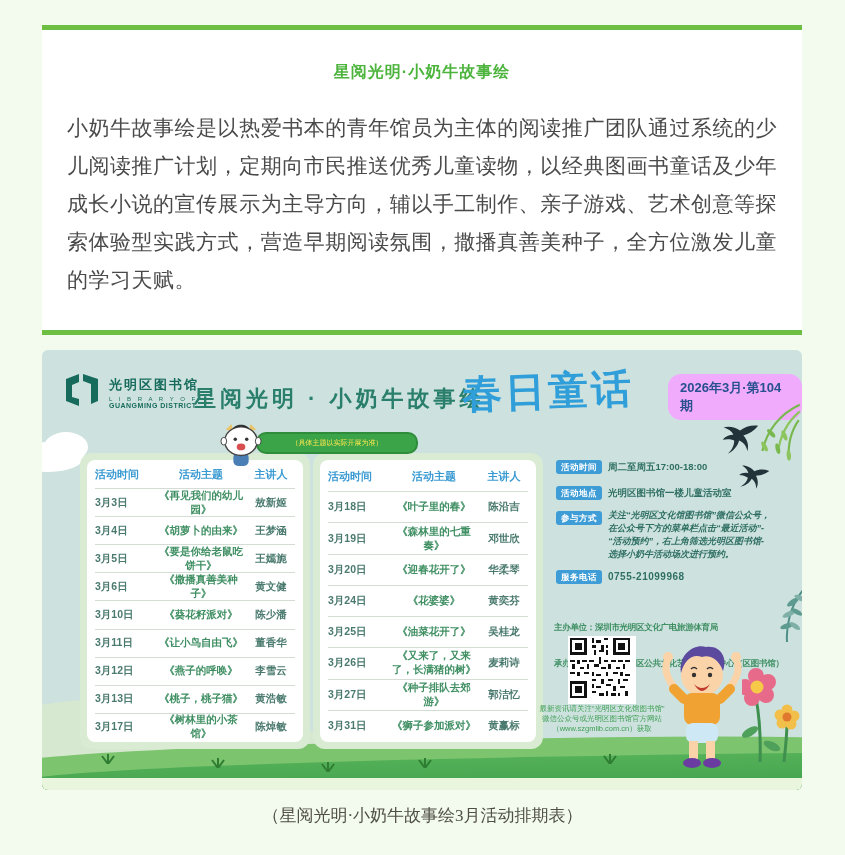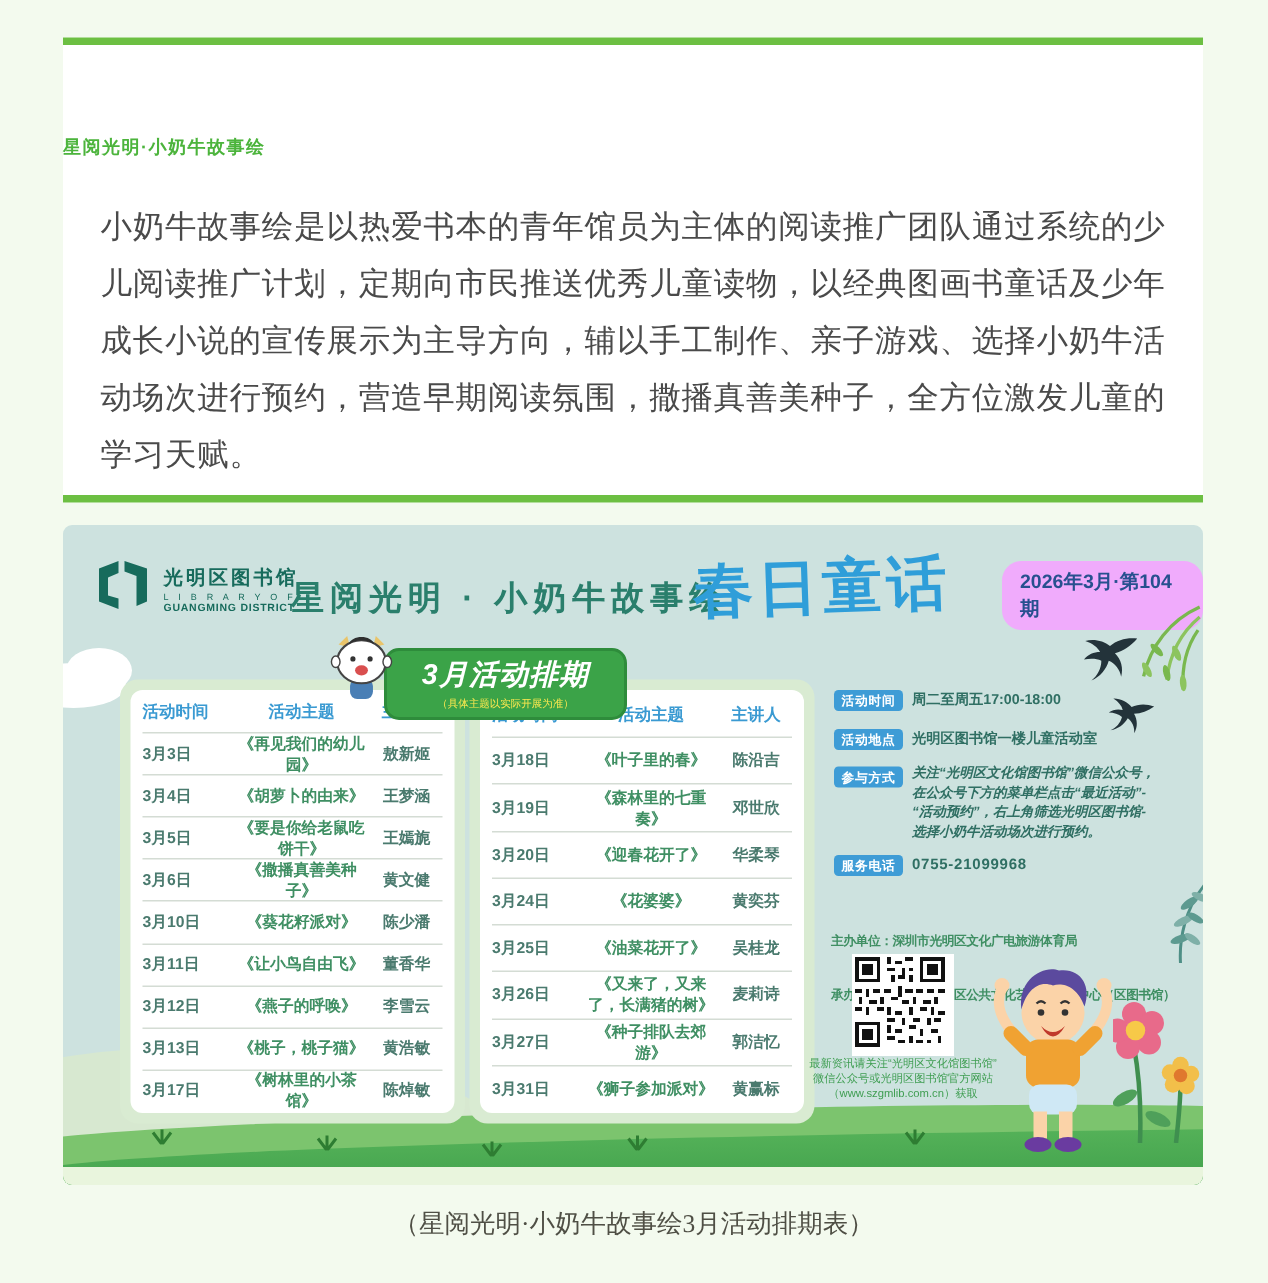--- a/index.html
+++ b/index.html
@@ -7,21 +7,21 @@
     width:845px;height:855px;position:relative;overflow:hidden;
     background:#f3faee;
     font-family:"Liberation Sans","DejaVu Sans",sans-serif;
   }
   
   .article{
     position:absolute;left:42px;top:25px;width:760px;height:300px;
     background:#ffffff;border-top:5px solid #6cbf42;border-bottom:5px solid #6cbf42;
   }
   .article-title{
-    margin-top:60px;font-size:12px;font-weight:bold;color:#4cb43c;
+    margin-top:32px;text-align:center;font-size:16px;font-weight:bold;color:#4cb43c;
     letter-spacing:1px;
   }
   .article-body{
     margin:26px 25px 0 25px;font-size:21px;line-height:38px;color:#4a4a4a;
     text-align:justify;letter-spacing:.5px;
   }
   
   .poster{
     position:absolute;left:42px;top:350px;width:760px;height:440px;
     background:#cde2df;border-radius:6px;overflow:hidden;
@@ -110,21 +110,21 @@
   .caption{
     position:absolute;left:0;top:804px;width:845px;text-align:center;
     font-family:"Liberation Serif","DejaVu Serif",serif;font-size:17px;color:#4f4f45;
   }
 </style>
 </head>
 <body>
 
 <div class="article">
   <div class="article-title">星阅光明·小奶牛故事绘</div>
-  <div class="article-body">小奶牛故事绘是以热爱书本的青年馆员为主体的阅读推广团队通过系统的少儿阅读推广计划，定期向市民推送优秀儿童读物，以经典图画书童话及少年成长小说的宣传展示为主导方向，辅以手工制作、亲子游戏、选择小奶牛活动场次进行预约，营造早期阅读氛围，撒播真善美种子，全方位激发儿童的学习天赋。</div>
+  <div class="article-body">小奶牛故事绘是以热爱书本的青年馆员为主体的阅读推广团队通过系统的少儿阅读推广计划，定期向市民推送优秀儿童读物，以经典图画书童话及少年成长小说的宣传展示为主导方向，辅以手工制作、亲子游戏、艺术创意等探索体验型实践方式，营造早期阅读氛围，撒播真善美种子，全方位激发儿童的学习天赋。</div>
 </div>
 
 <div class="poster">
 
   <div class="hill-back"></div>
   <div class="cloud">
       <i class="c1"></i>
       <i class="c2"></i>
     </div>
 
@@ -188,21 +188,20 @@
       <ellipse cx="22" cy="22" rx="17" ry="15" fill="#ffffff" stroke="#444" stroke-width="1.5"></ellipse>
       <path d="M13 10 C15 3 29 3 31 10 C26 6 18 6 13 10 Z" fill="#2f2f2f"></path>
       <circle cx="16" cy="20" r="1.8" fill="#333"></circle>
         <circle cx="28" cy="20" r="1.8" fill="#333"></circle>
       <ellipse cx="22" cy="28" rx="4.5" ry="3.5" fill="#d94f4f"></ellipse>
       <ellipse cx="4" cy="22" rx="3" ry="4" fill="#fff" stroke="#444"></ellipse>
       <ellipse cx="40" cy="22" rx="3" ry="4" fill="#fff" stroke="#444"></ellipse>
     </svg>
   </span>
   <div class="sched-badge">
-    <div class="t">3月活动排期</div>
     <div class="s">（具体主题以实际开展为准）</div>
   </div>
 
   <div class="sched-card left">
     <div class="sched-inner">
       <div class="srow head">
         <span class="c-date">活动时间</span>
         <span class="c-topic">活动主题</span>
         <span class="c-speaker">主讲人</span>
       </div>

